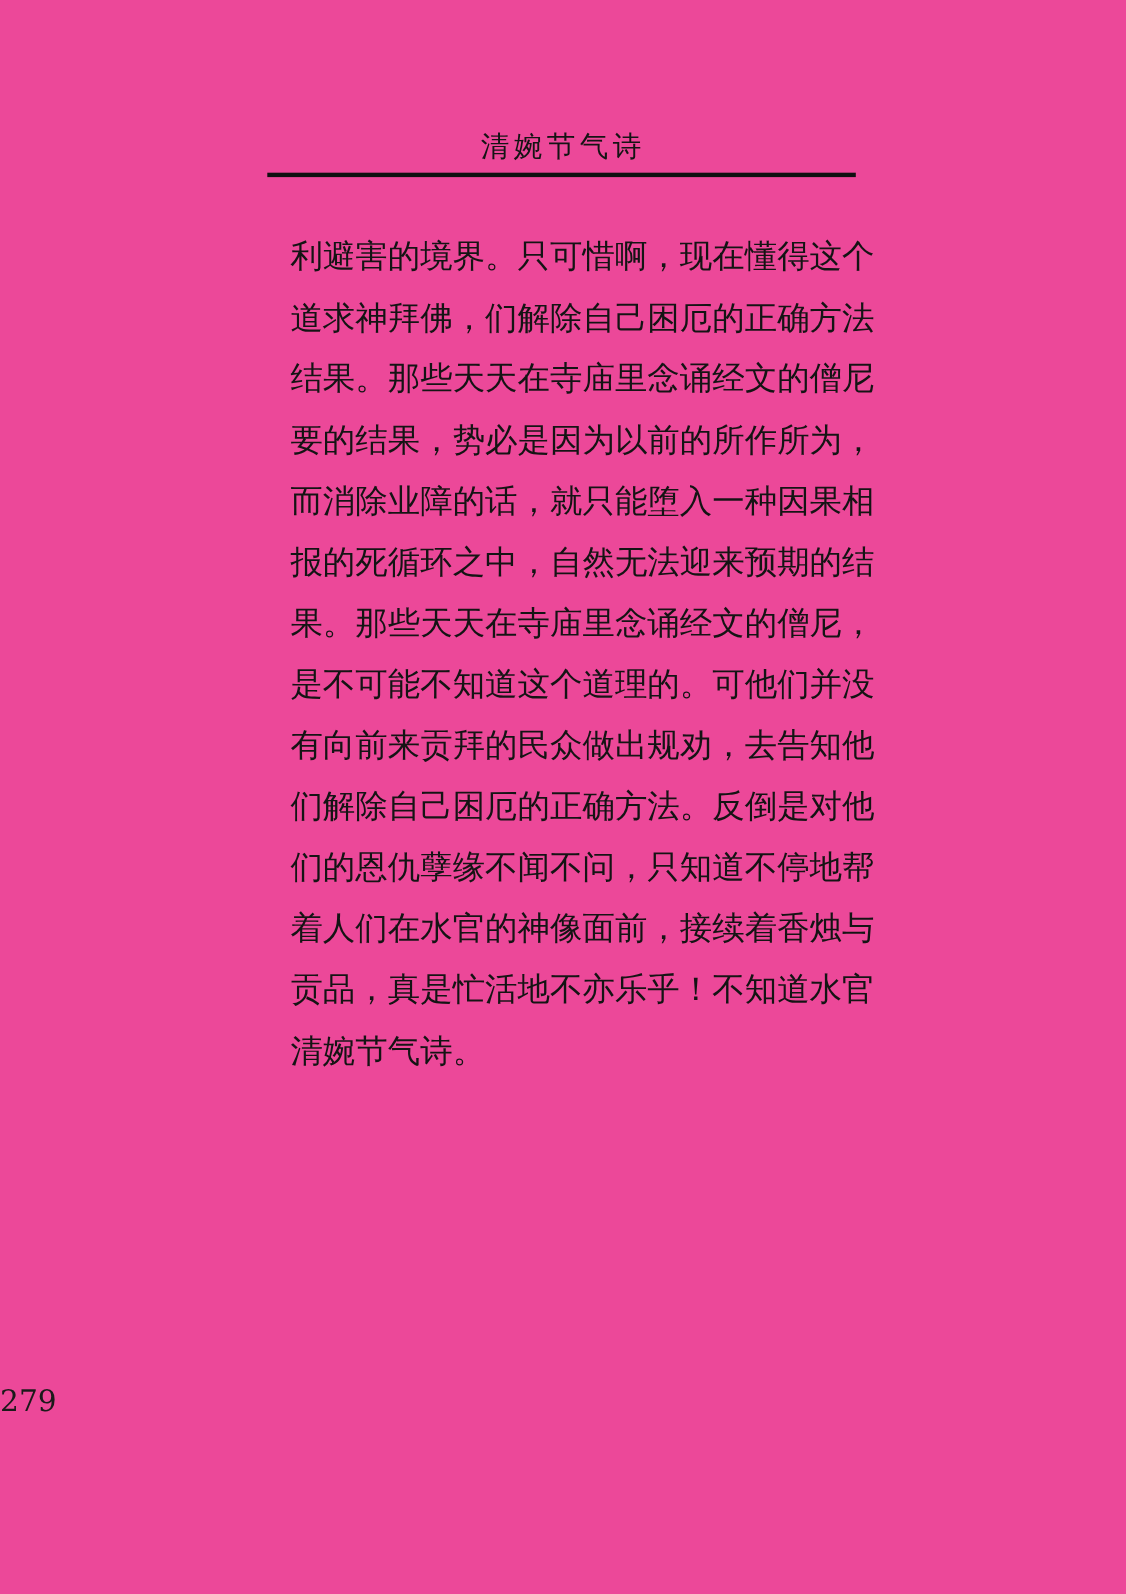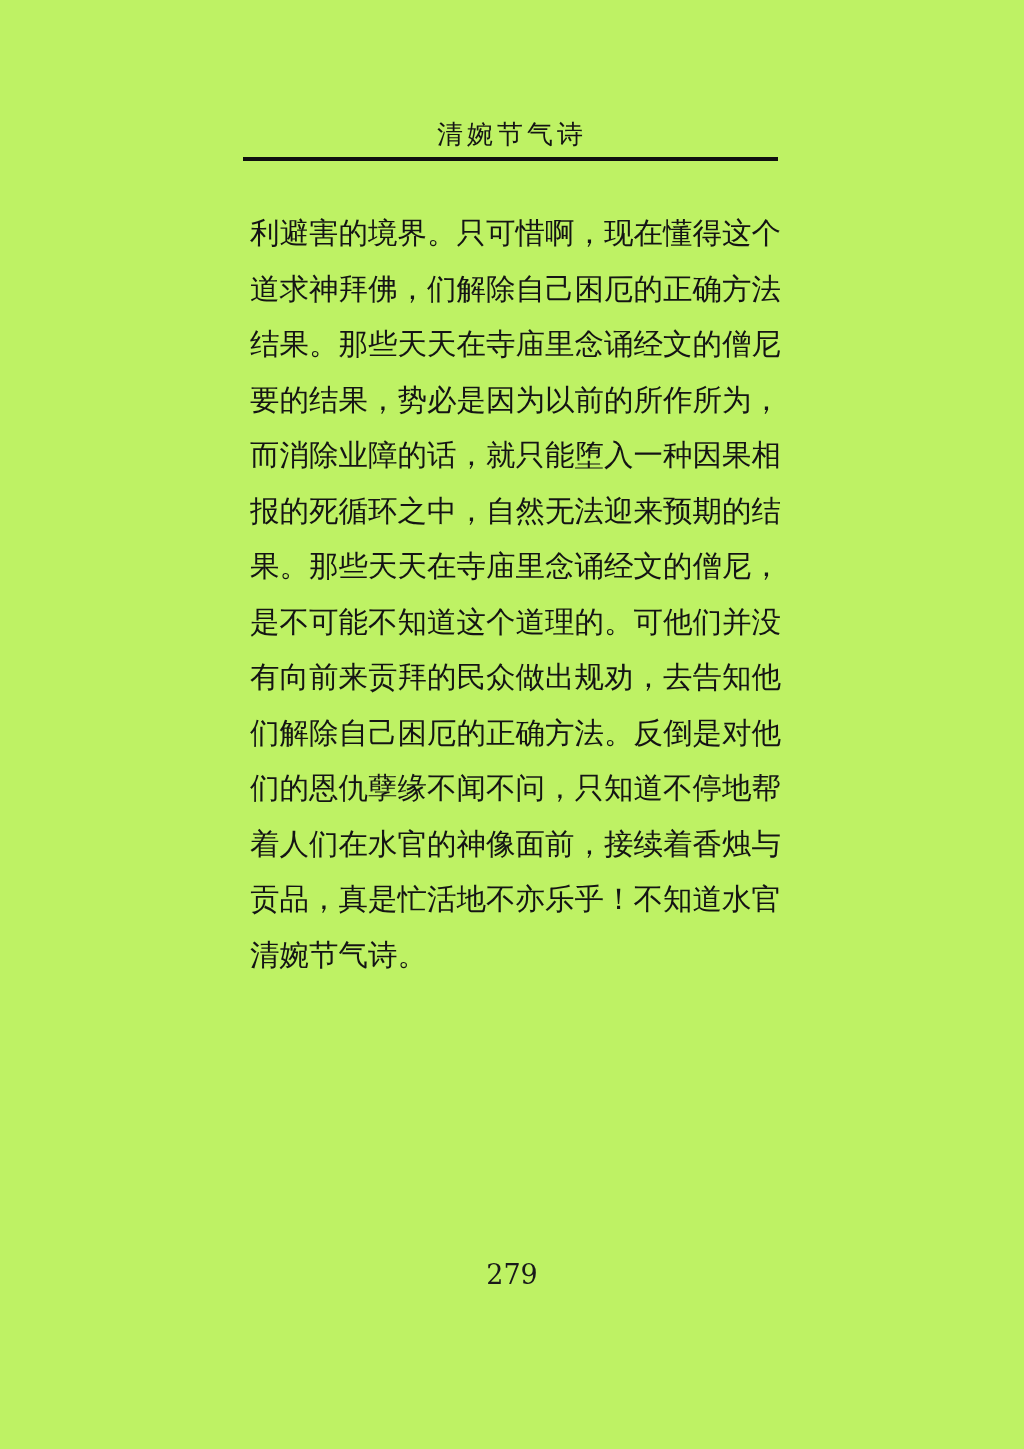--- a/index.html
+++ b/index.html
@@ -1,21 +1,21 @@
 <!DOCTYPE html>
 <html><head>
 <meta charset="utf-8">
 <style>
   * { margin: 0; padding: 0; box-sizing: border-box; }
   html, body { background: #ffffff; }
   .page {
     position: relative;
     width: 1024px;
     height: 1449px;
-    background: #bef264;
+    background: #ec4899;
     font-family: "DejaVu Serif", "Liberation Serif", serif;
     color: #161616;
     overflow: hidden;
   }
   .running-head {
     position: absolute;
     top: 115px;
     left: 0;
     width: 100%;
     text-align: center;
@@ -29,41 +29,40 @@
     position: absolute;
     top: 157px;
     left: 243px;
     width: 535px;
     height: 4px;
     background: #101010;
   }
   .body-text {
     position: absolute;
     top: 206px;
-    left: 250px;
+    left: 264px;
     width: 527px;
   }
   .body-line {
     height: 55.5px;
     line-height: 55.5px;
     font-size: 29.5px;
     color: #141414;
     text-align: justify;
     text-align-last: justify;
     white-space: nowrap;
   }
   .body-line.last {
     text-align-last: left;
   }
   .page-number {
     position: absolute;
     top: 1258px;
     left: 0;
     width: 100%;
-    text-align: center;
     font-size: 27px;
     line-height: 34px;
     color: #1a1a1a;
   }
 </style>
 </head>
 <body>
 
 <div class="page">
 

